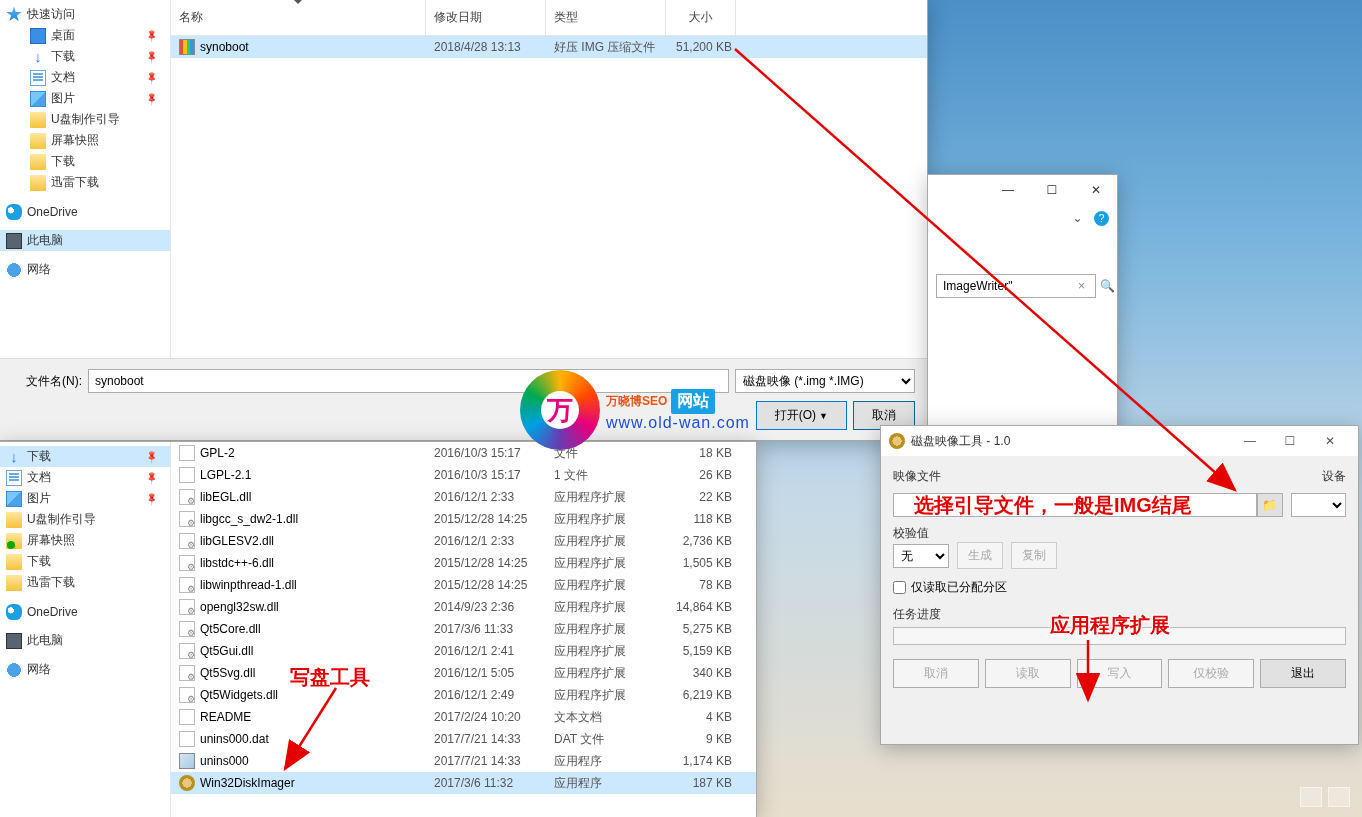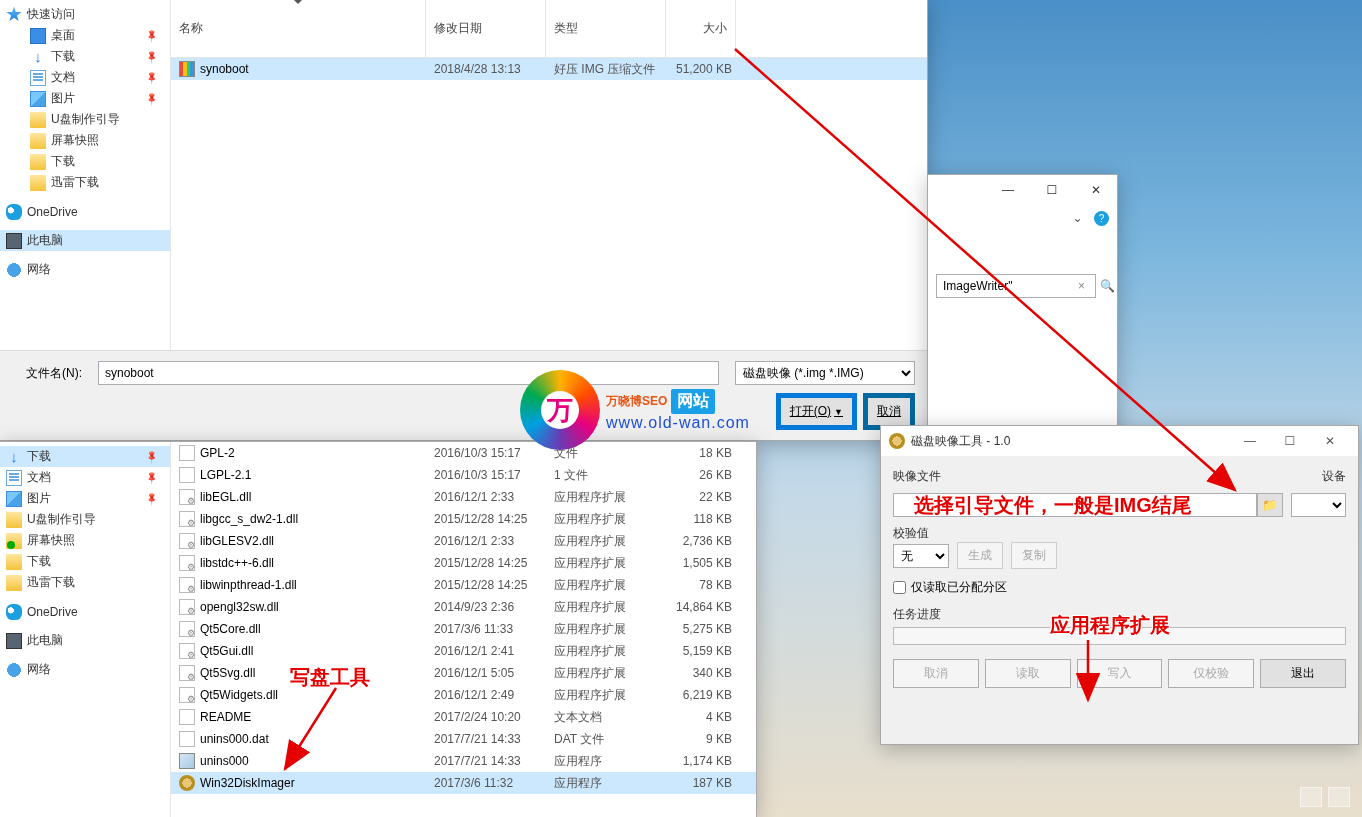--- a/index.html
+++ b/index.html
@@ -10,40 +10,40 @@
 .explorer3{left:927px;top:174px;width:191px;height:266px;z-index:4;}
 .imager{left:880px;top:425px;width:479px;height:320px;z-index:5;}
 .sidebar{width:170px;float:left;background:#fff;padding:4px 0;height:100%;overflow:hidden;}
 .sidebar-item{display:flex;align-items:center;padding:3px 4px 3px 6px;color:#333;cursor:default;height:21px;}
 .sidebar-item.sel{background:#cce8ff;}
 .sidebar-item.pin::after{content:"📌";font-size:9px;color:#888;margin-left:auto;margin-right:8px;transform:rotate(-45deg);}
 .sidebar-item .icon{width:16px;height:16px;margin-right:5px;display:inline-flex;align-items:center;justify-content:center;}
 .sidebar-item.indent{padding-left:30px;}
 .filelist{margin-left:170px;height:100%;border-left:1px solid #e5e5e5;}
 .header-row{display:flex;border-bottom:1px solid #e5e5e5;color:#444;}
-.header-row>div{padding:20px 8px;border-right:1px solid #e5e5e5;position:relative;}
+.header-row>div{padding:9px 8px;border-right:1px solid #e5e5e5;position:relative;}
 .header-row .sort::after{content:"";position:absolute;left:50%;top:0;border:4px solid transparent;border-top-color:#555;margin-left:-4px;}
 .col-name{width:255px;}
 .col-date{width:120px;}
 .col-type{width:120px;}
-.col-size{width:70px;text-align:right;}
+.col-size{width:70px;text-align:center;}
 .file-row{display:flex;align-items:center;padding:2px 0;height:22px;}
 .file-row.sel{background:#cce8ff;}
 .file-row .fname{width:255px;padding-left:8px;display:flex;align-items:center;}
 .file-row .fname .ficon{width:16px;height:16px;margin-right:5px;flex-shrink:0;}
 .file-row .fdate{width:120px;color:#555;padding-left:8px;}
 .file-row .ftype{width:120px;color:#555;padding-left:8px;}
 .file-row .fsize{width:70px;text-align:right;color:#555;padding-right:4px;}
 .open-panel{position:absolute;bottom:0;left:0;right:0;background:#f0f0f0;border-top:1px solid #ddd;padding:10px 12px;}
-.open-row{display:flex;align-items:center;gap:16px;margin-bottom:8px;}
+.open-row{display:flex;align-items:center;gap:6px;margin-bottom:8px;}
 .open-row label{width:70px;text-align:right;}
 .open-row input{flex:1;padding:4px 6px;border:1px solid #abadb3;}
 .open-row select{width:180px;padding:3px;border:1px solid #abadb3;background:#fff;}
 .open-btns{display:flex;justify-content:flex-end;gap:6px;}
-.open-btns button{padding:5px 9px;border:5px solid #0369a1;background:#e1e1e1;cursor:pointer;text-decoration:underline;}
+.open-btns button{padding:5px 18px;border:1px solid #0369a1;background:#e1e1e1;cursor:pointer;}
 .open-btns button:first-child{background:#e1e1e1;border-color:#0078d7;}
 .open-btns button .arrow{font-size:9px;margin-left:3px;}
 .status-bar{position:absolute;bottom:0;left:0;right:0;height:24px;background:#fff;border-top:1px solid #ddd;display:flex;align-items:center;padding:0 8px;gap:14px;color:#555;}
 .status-bar .spacer{flex:1;}
 .view-btn{width:22px;height:18px;border:1px solid #ccc;margin-left:3px;display:inline-flex;align-items:center;justify-content:center;}
 .view-btn.active{background:#cce8ff;border-color:#99d1ff;}
 .exp3-title-row{display:flex;height:30px;align-items:center;justify-content:flex-end;padding:0 6px;gap:14px;}
 .exp3-title-row .btn{width:30px;text-align:center;color:#333;}
 .exp3-body{padding:8px;}
 .exp3-search{width:160px;padding:4px 6px;border:1px solid #abadb3;}

